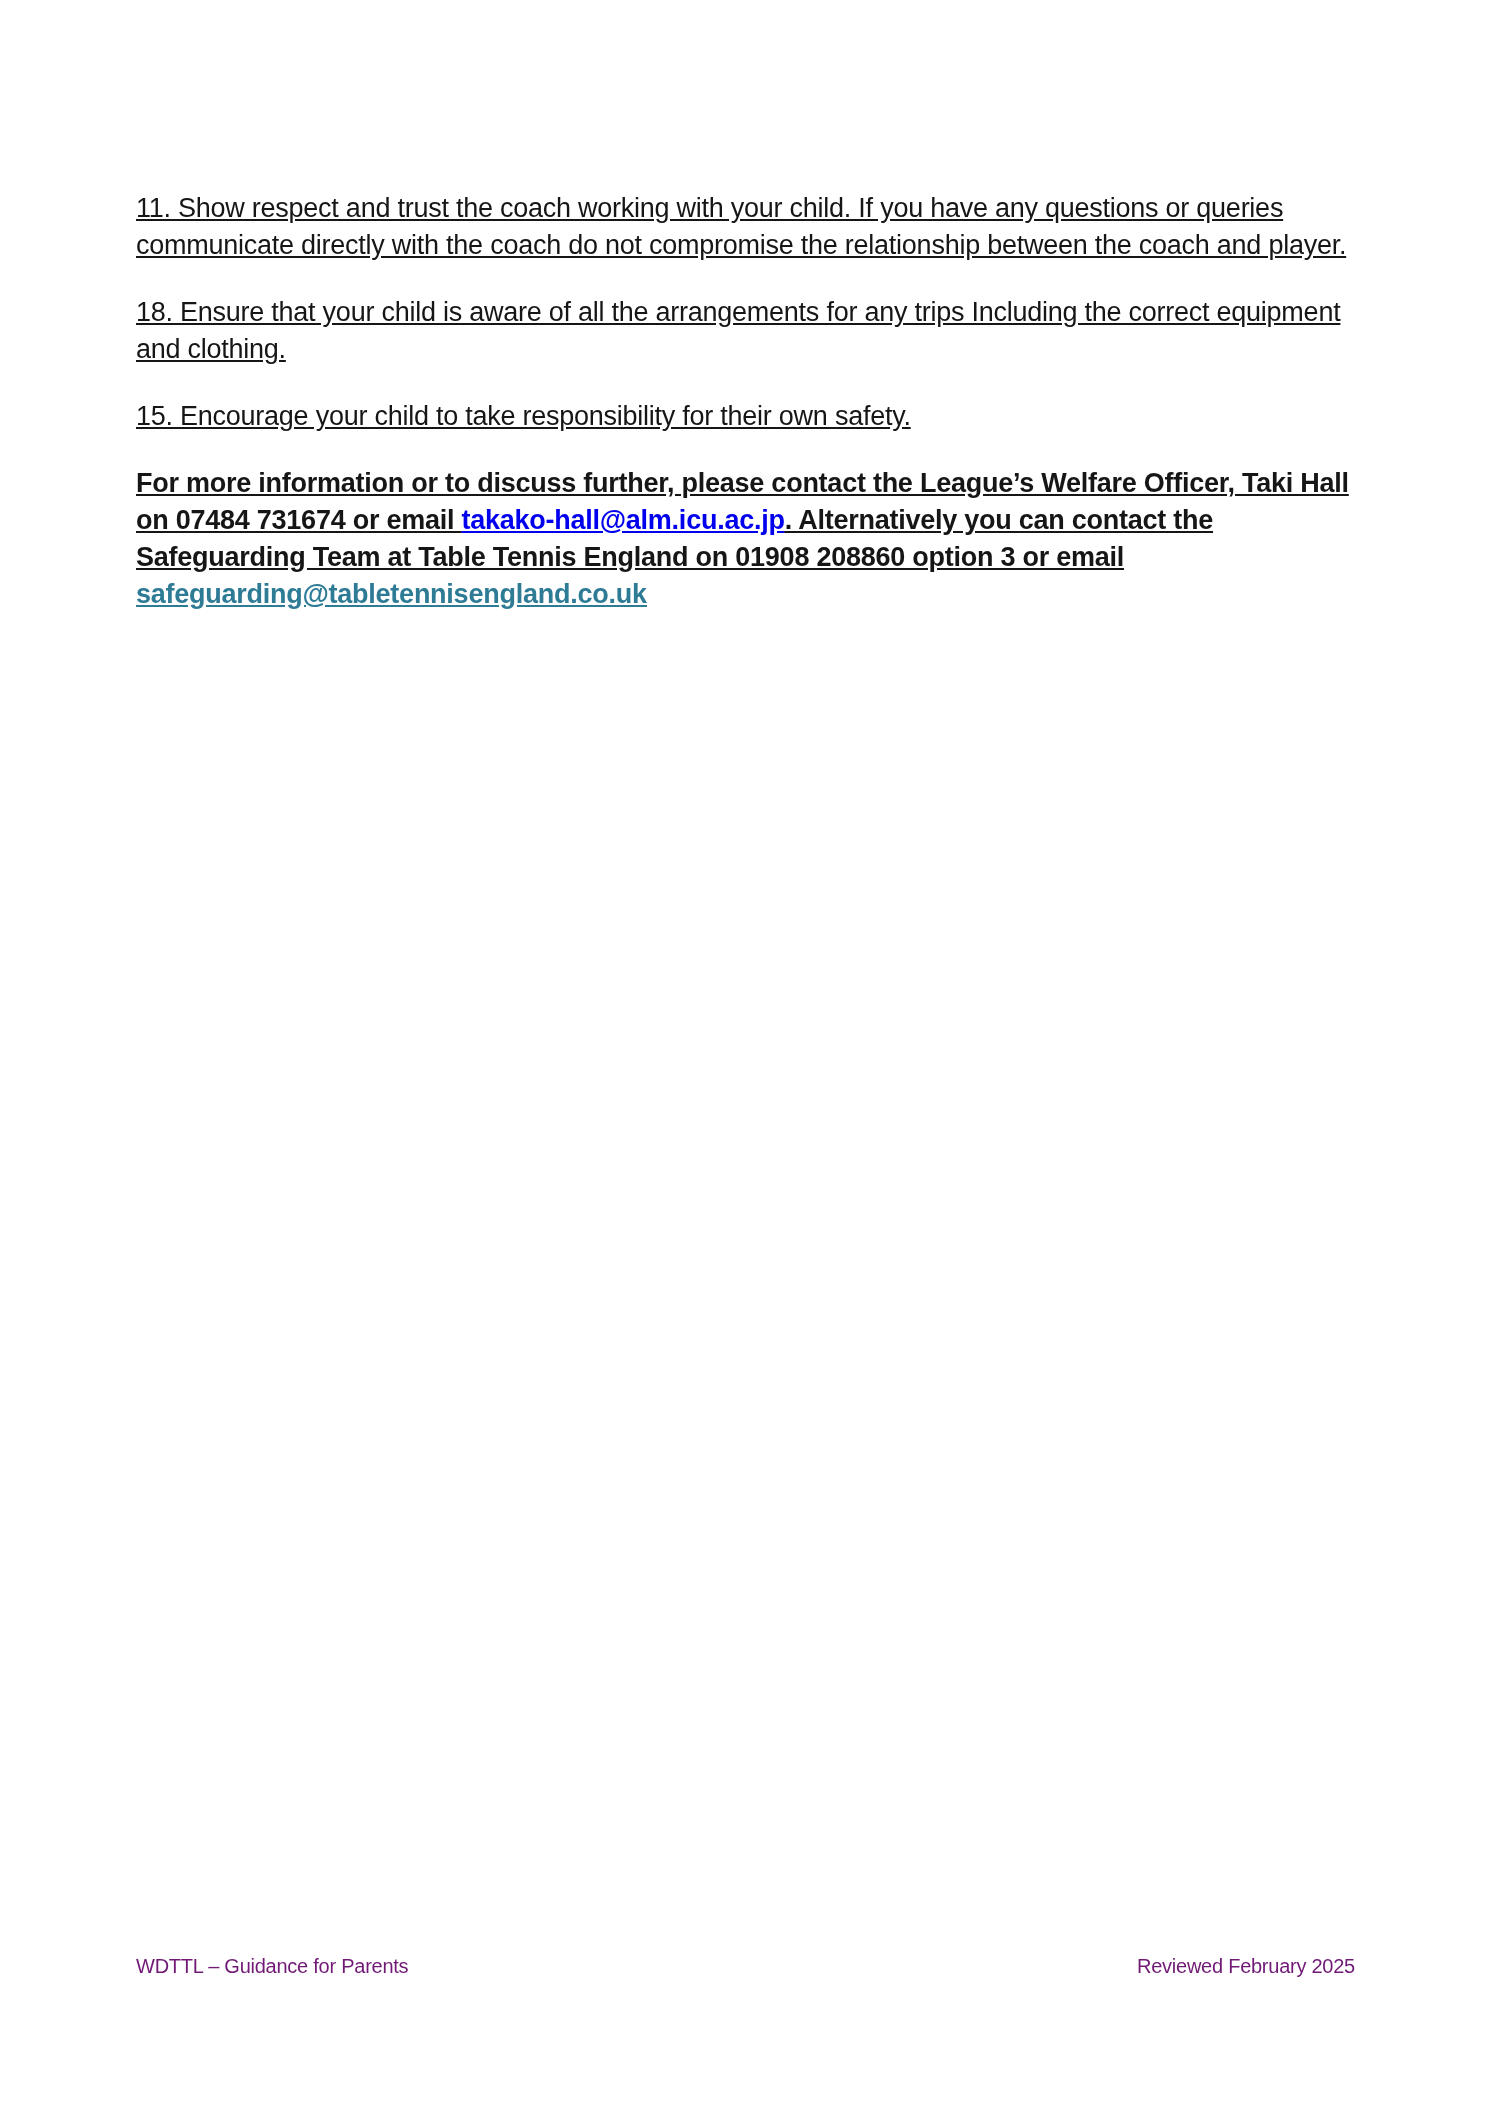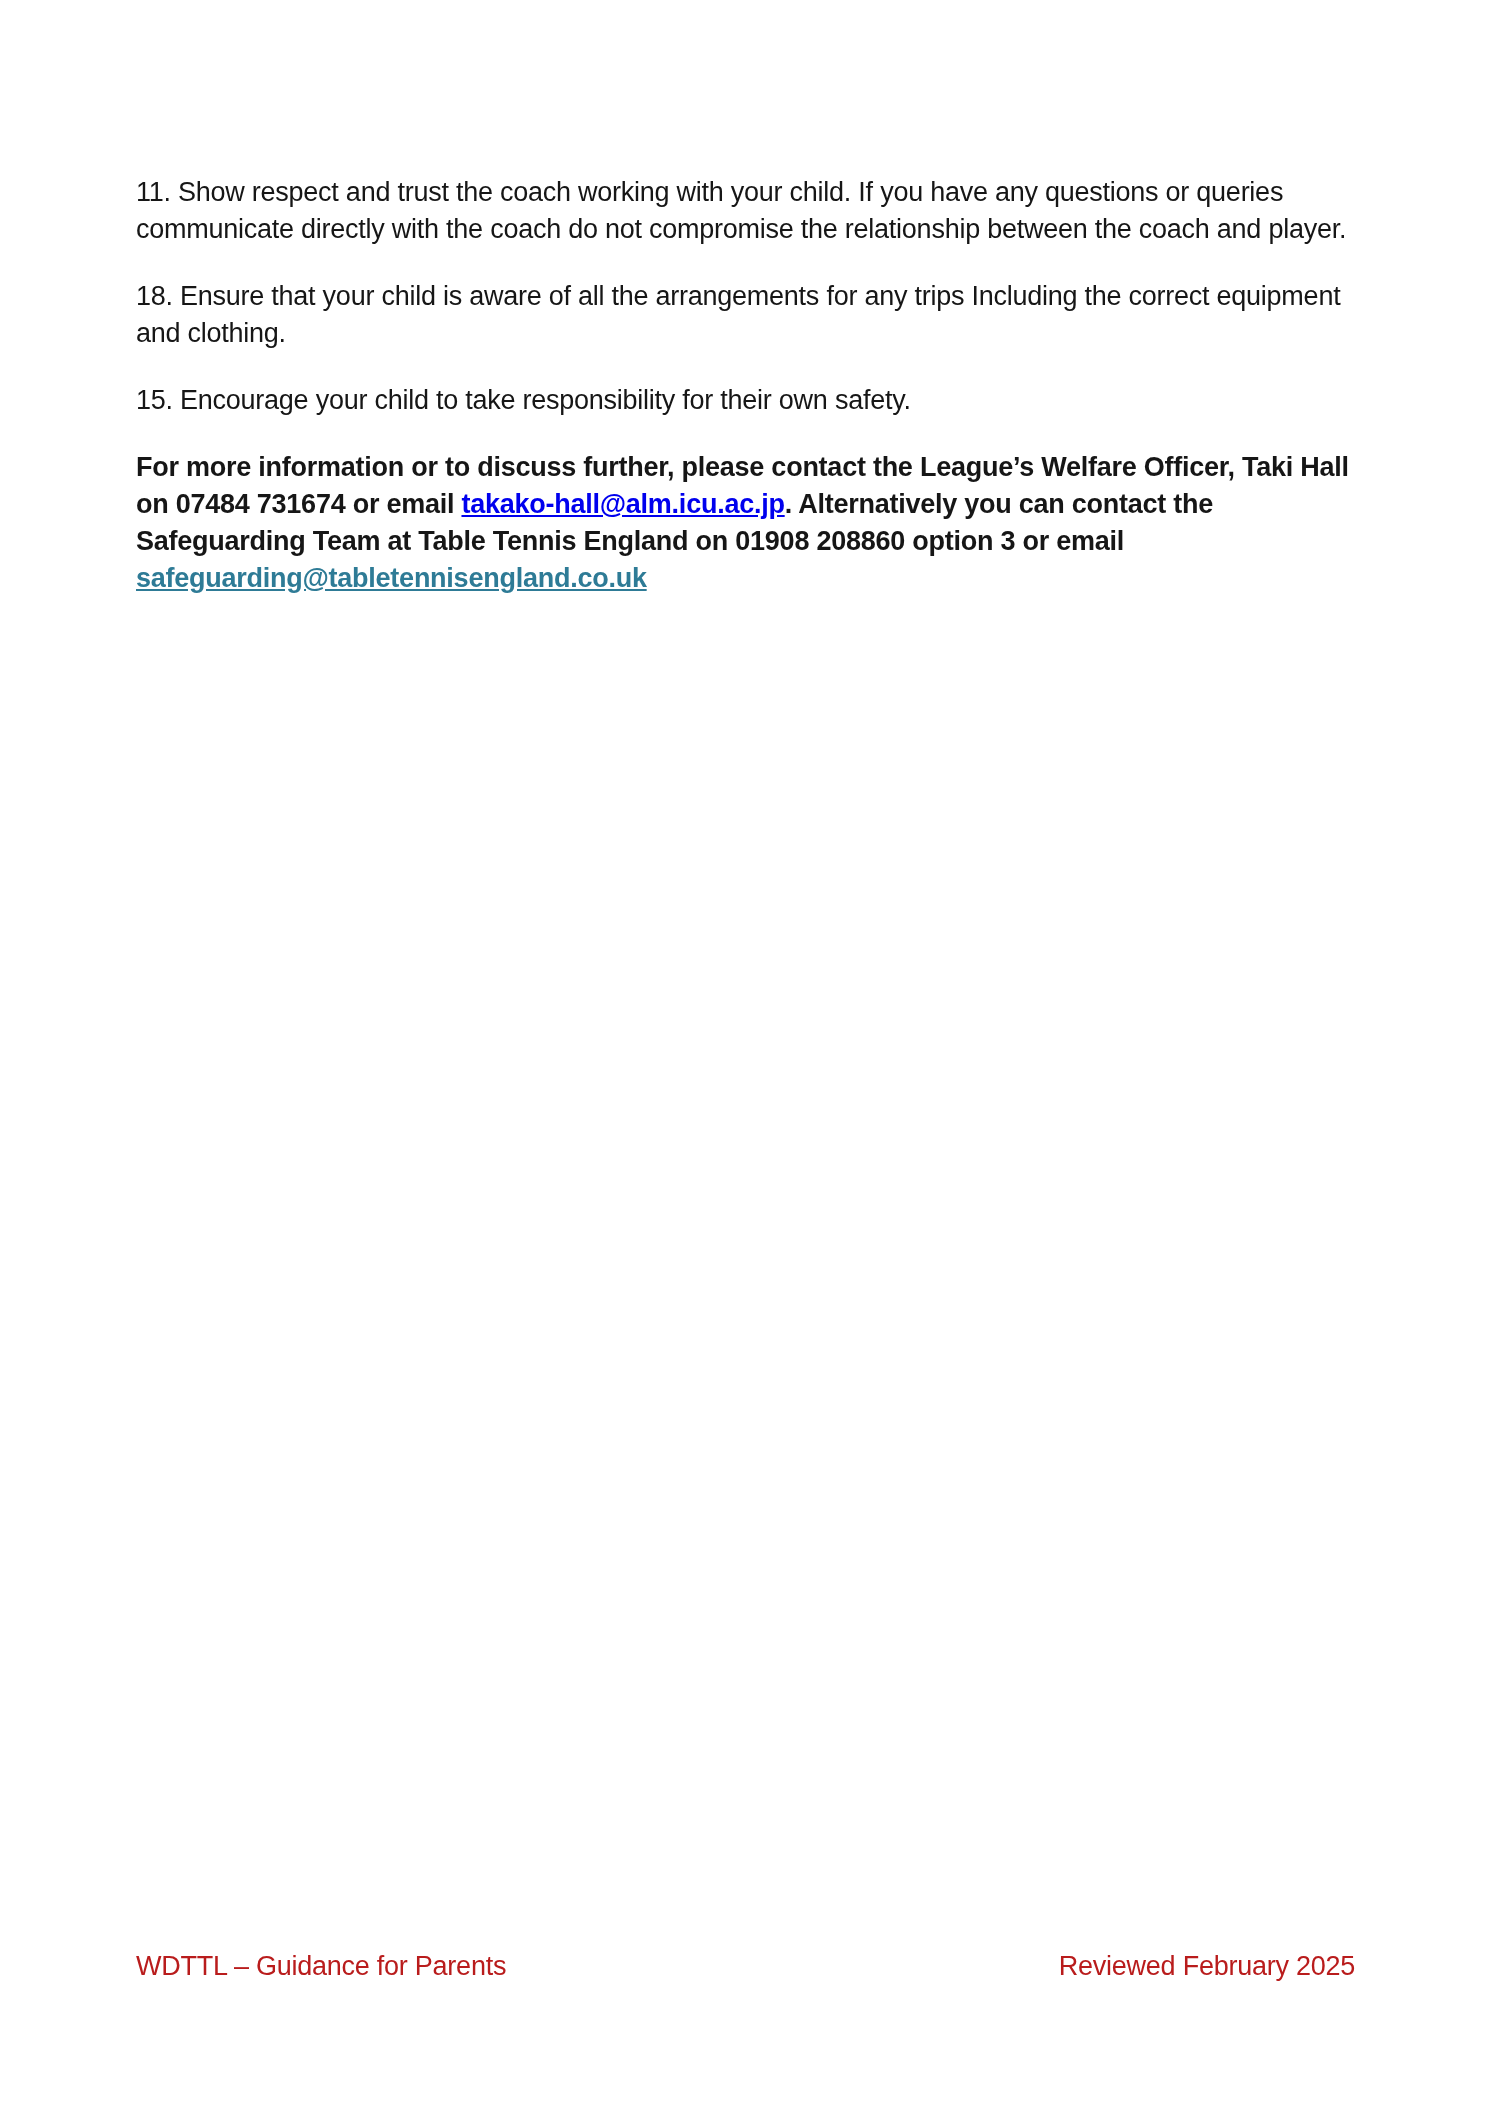--- a/index.html
+++ b/index.html
@@ -19,41 +19,42 @@
   .content {
     position: absolute;
     left: 136px;
     top: 174px;
     width: 1224px;
     font-size: 27px;
     line-height: 37px;
     letter-spacing: -0.25px;
   }
   .content p {
-    margin: 0 0 30px 0;
+    margin: 16px 0 30px 0;
+    text-decoration: underline;
   }
   .contact-para {
     font-weight: 700;
   }
   .doc-link {
     text-decoration: underline;
     font-weight: 700;
     cursor: pointer;
   }
   .page-footer {
     position: absolute;
     left: 136px;
     right: 133px;
     top: 1948px;
     display: flex;
     justify-content: space-between;
-    font-size: 27px;
+    font-size: 20px;
     line-height: 37px;
     letter-spacing: -0.25px;
-    color: #b91c1c;
+    color: #701a75;
   }
 </style>
 </head>
 <body>
 
 <div class="page">
 
   <main class="content">
     <p>11. Show respect and trust the coach working with your child. If you have any questions or queries communicate directly with the coach do not compromise the relationship between the coach and player.</p>
 

